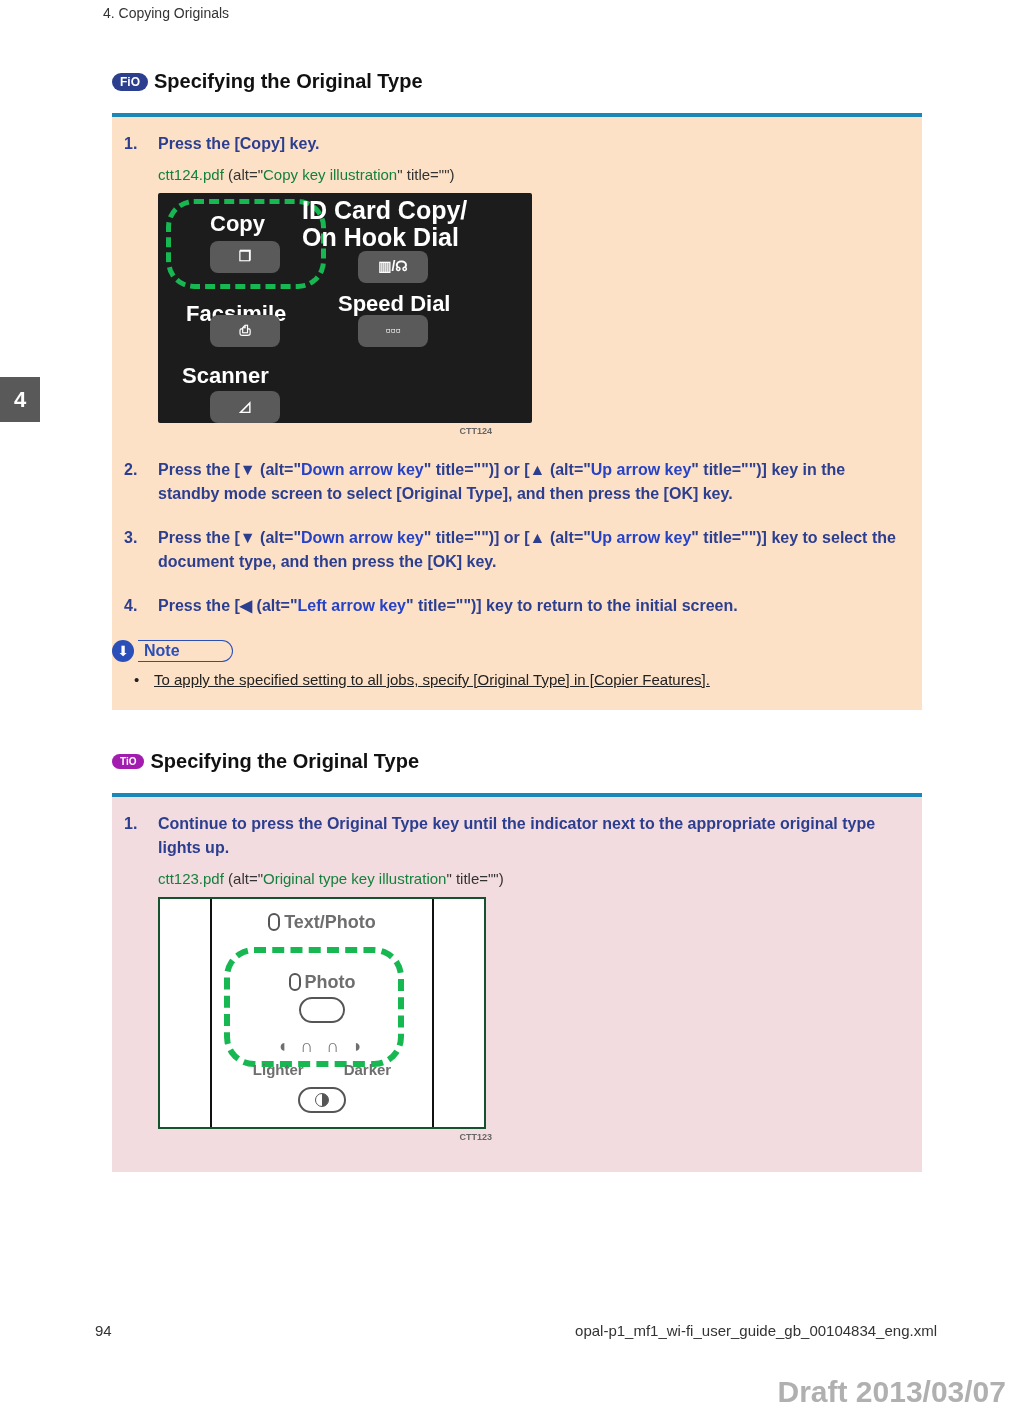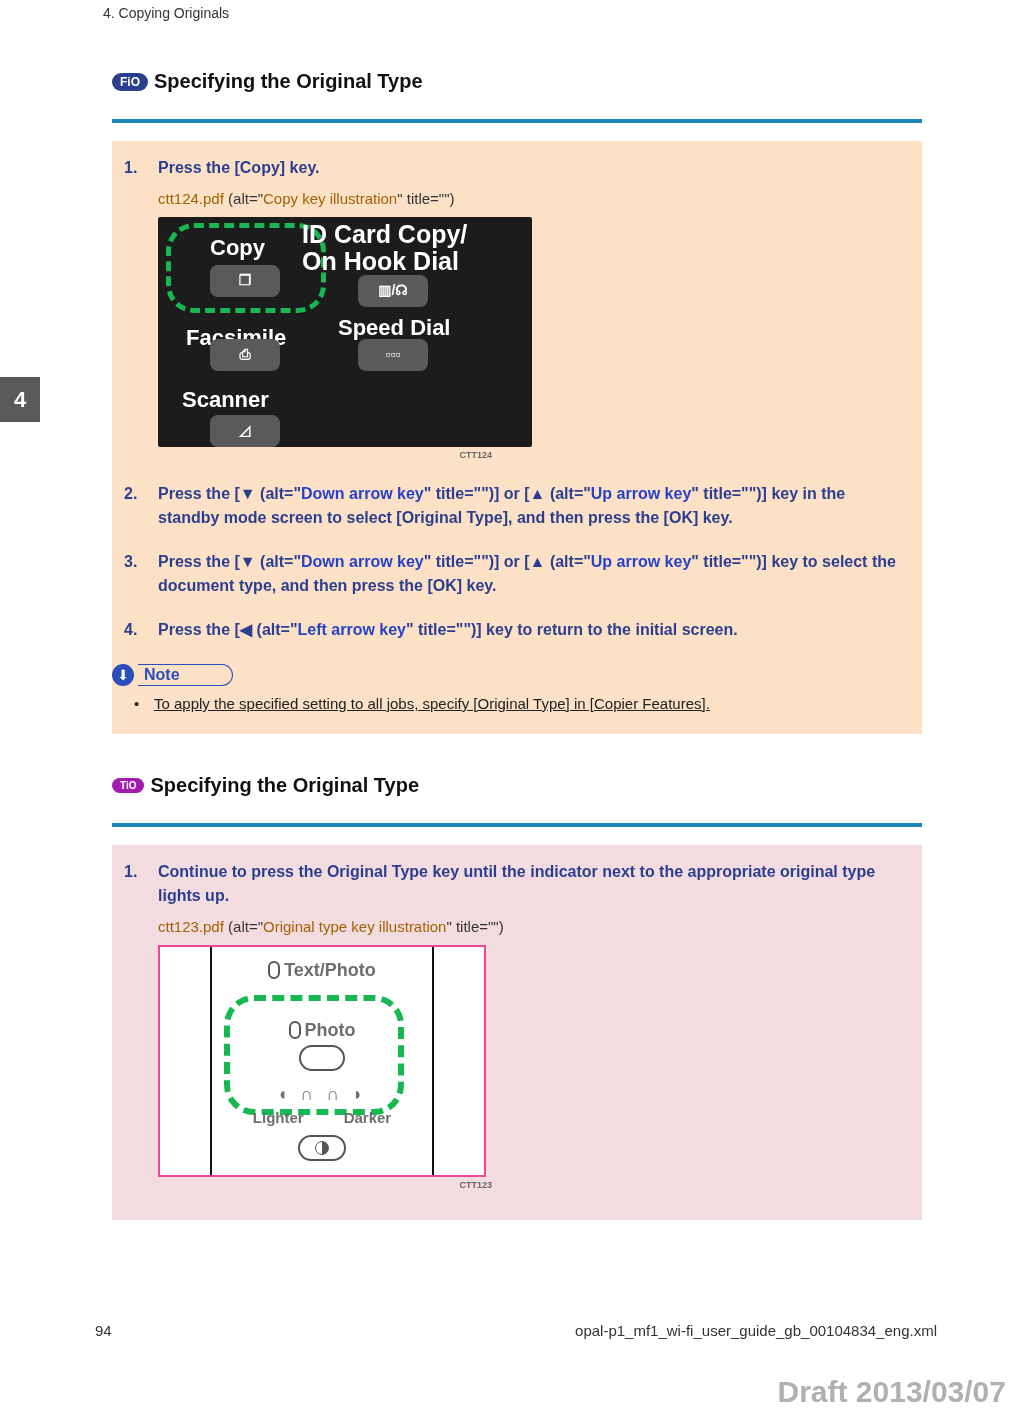--- a/index.html
+++ b/index.html
@@ -33,22 +33,21 @@
     font-weight: bold;
   }
   .content {
     position: absolute;
     left: 112px;
     top: 70px;
     width: 810px;
   }
   .section-bar {
     border-bottom: 4px solid #1B86B8;
-    padding-bottom: 26px;
-    margin-bottom: 18px;
+    padding-bottom: 20px;
     display: flex;
     align-items: center;
     gap: 6px;
   }
   .badge-fio {
     background: #2B3F8E;
     color: #fff;
     border-radius: 12px;
     font-size: 12px;
     padding: 2px 8px;
@@ -89,21 +88,21 @@
     left: 0;
     color: #2C3E8F;
     font-weight: bold;
   }
   .caption-line {
     font-size: 15px;
     font-weight: normal;
     color: #333;
     margin-top: 8px;
   }
-  .caption-line a { color: #a16207; text-decoration: none; margin-top: 20px; }
+  .caption-line a { color: #15803d; text-decoration: none; margin-top: 20px; }
   .fig-code {
     text-align: right;
     font-size: 9px;
     color: #666;
     margin-top: 2px;
   }
   
   .fig1-wrap { width: 334px; margin-top: 6px; }
   .fig1 {
     background: #1c1c1c;
@@ -171,21 +170,21 @@
   ul.note-list li::before {
     content: "•";
     position: absolute; left: 0; top: 0;
     color: #222;
   }
   .spacer { height: 40px; }
   
   .fig2-wrap { width: 334px; margin-top: 6px; }
   .fig2 {
     width: 328px; height: 232px;
-    border: 2px solid #ec4899;
+    border: 2px solid #14532d;
     background: #fff;
     position: relative;
     font-family: Arial, sans-serif;
     color:#6e6e6e;
     overflow:hidden;
   }
   .fig2 .inner {
     position:absolute; left:50px; top:0; right:50px; bottom:0;
     border-left:2px solid #111; border-right:2px solid #111;
   }

